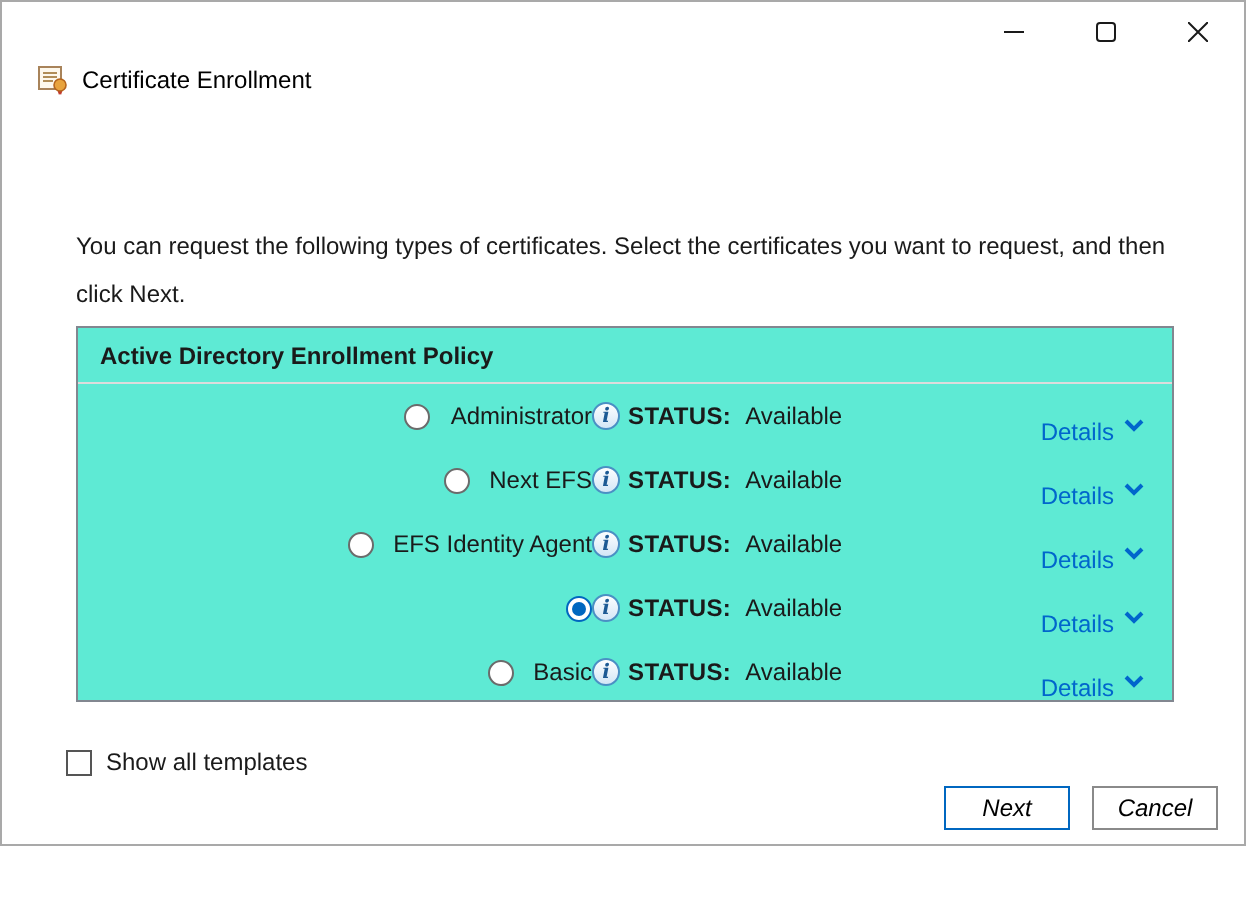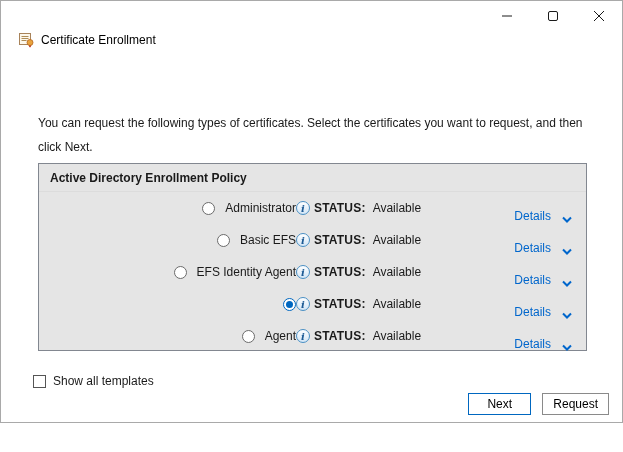--- a/index.html
+++ b/index.html
@@ -39,21 +39,21 @@
   
   .desc {
     position:absolute; top:110px; left:37px;
     width:545px; font-size:12px; line-height:24px; color:#1a1a1a;
   }
   
   .panel {
     position:absolute; top:162px; left:37px;
     width:549px; height:188px;
     border:1px solid #828790;
-    background:#e5e5e5;
+    background:#5eead4;
   }
   .panel-header {
     font-weight:bold; font-size:12px;
     padding:7px 11px 6px 11px;
     border-bottom:1px solid #dcdcdc;
   }
   .rows { }
   .row {
     display:flex; align-items:center;
     height:32px; padding:0 14px 0 12px;
@@ -78,21 +78,21 @@
     background:linear-gradient(#fdfeff,#d3e6f6);
     color:#1d5a94;
     font-family:"DejaVu Serif", serif;
     font-style:italic; font-weight:bold; font-size:10px;
     display:flex; align-items:center; justify-content:center;
   }
   .status-label { font-weight:bold; margin-left:4px; letter-spacing:0.2px; }
   .status-value { margin-left:7px; }
   .cell-details {
     margin-left:auto;
-    display:flex; align-items:flex-end; gap:11px;
+    display:flex; align-items:flex-start; gap:5px;
     color:var(--link,#0066cc); cursor:pointer;margin-top:16px;
   }
   
   .checkbox-row {
     position:absolute; top:373px; left:32px;
     display:flex; align-items:center; gap:7px; font-size:12px;
   }
   .checkbox {
     width:13px; height:13px;
     border:1px solid #555; background:#fff; cursor:default;
@@ -103,20 +103,21 @@
     display:flex; gap:11px;
   }
   .btn {
     min-width:63px; height:22px;
     padding:0 10px;
     font-family:inherit; font-size:12px; color:#000;
     background:#fff;
     border:1px solid #8a8a8a;
     display:flex; align-items:center; justify-content:center;
     cursor:default;
+    font-style:italic;
   }
   .btn.default { border:1px solid var(--accent,#0067c0); }
 </style>
 </head>
 <body>
 
 <div class="window">
 
   <div class="caption-buttons">
     <div class="caption-btn">
@@ -169,21 +170,21 @@
       <span>Details</span>
       <svg width="10" height="7" viewBox="0 0 10 7">
               <path d="M1 1.5 L5 5.5 L9 1.5" fill="none" stroke="currentColor" stroke-width="2"></path>
             </svg>
     </div>
   </div>
 
   <div class="row">
     <div class="cell-name">
       <span class="radio"></span>
-      <span>Basic EFS</span>
+      <span>Next EFS</span>
     </div>
     <div class="cell-status">
       <span class="info-icon">i</span>
       <span class="status-label">STATUS:</span>
       <span class="status-value">Available</span>
     </div>
     <div class="cell-details">
       <span>Details</span>
       <svg width="10" height="7" viewBox="0 0 10 7">
               <path d="M1 1.5 L5 5.5 L9 1.5" fill="none" stroke="currentColor" stroke-width="2"></path>
@@ -222,21 +223,21 @@
       <span>Details</span>
       <svg width="10" height="7" viewBox="0 0 10 7">
               <path d="M1 1.5 L5 5.5 L9 1.5" fill="none" stroke="currentColor" stroke-width="2"></path>
             </svg>
     </div>
   </div>
 
   <div class="row">
     <div class="cell-name">
       <span class="radio"></span>
-      <span>Agent</span>
+      <span>Basic</span>
     </div>
     <div class="cell-status">
       <span class="info-icon">i</span>
       <span class="status-label">STATUS:</span>
       <span class="status-value">Available</span>
     </div>
     <div class="cell-details">
       <span>Details</span>
       <svg width="10" height="7" viewBox="0 0 10 7">
               <path d="M1 1.5 L5 5.5 L9 1.5" fill="none" stroke="currentColor" stroke-width="2"></path>
@@ -246,16 +247,16 @@
 </div>
   </div>
 
   <div class="checkbox-row">
     <span class="checkbox"></span>
     <span>Show all templates</span>
   </div>
 
   <div class="footer">
     <button class="btn default">Next</button>
-    <button class="btn">Request</button>
+    <button class="btn">Cancel</button>
   </div>
 
 </div>
 
 </body></html>

